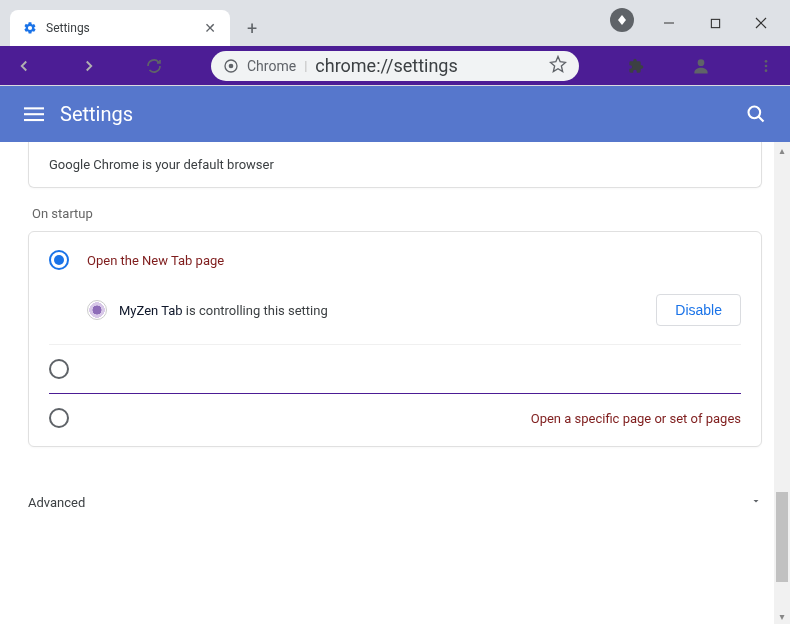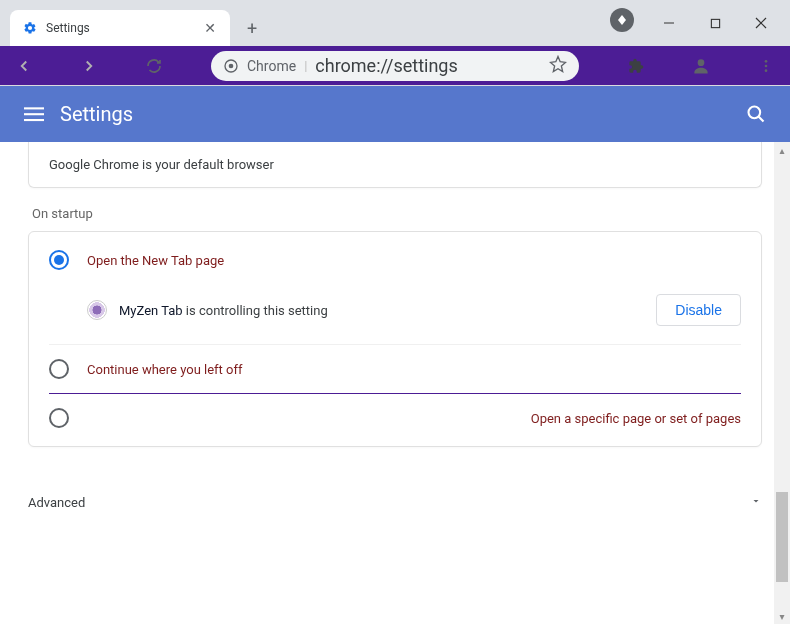--- a/index.html
+++ b/index.html
@@ -196,21 +196,20 @@
       </div>
       <div class="extension-note">
         <div class="ext-icon"></div>
         <span>
           <span class="ext-link">MyZen Tab</span><span class="ext-text"> is controlling this setting</span>
         </span>
         <button class="disable-btn">Disable</button>
       </div>
       <div class="radio-row" style="border-top:1px solid #f0f0f0;">
         <div class="radio-outer"></div>
-        <div class="radio-label">Continue where you left off</div>
       </div>
       <div class="radio-row">
         <div class="radio-outer"></div>
         <div class="radio-label">Open a specific page or set of pages</div>
       </div>
     </div>
 
     <div class="advanced-row">
       <span>Advanced</span>
       <span class="advanced-chevron"><svg width="12" height="12" viewBox="0 0 24 24" fill="#5f6368">

